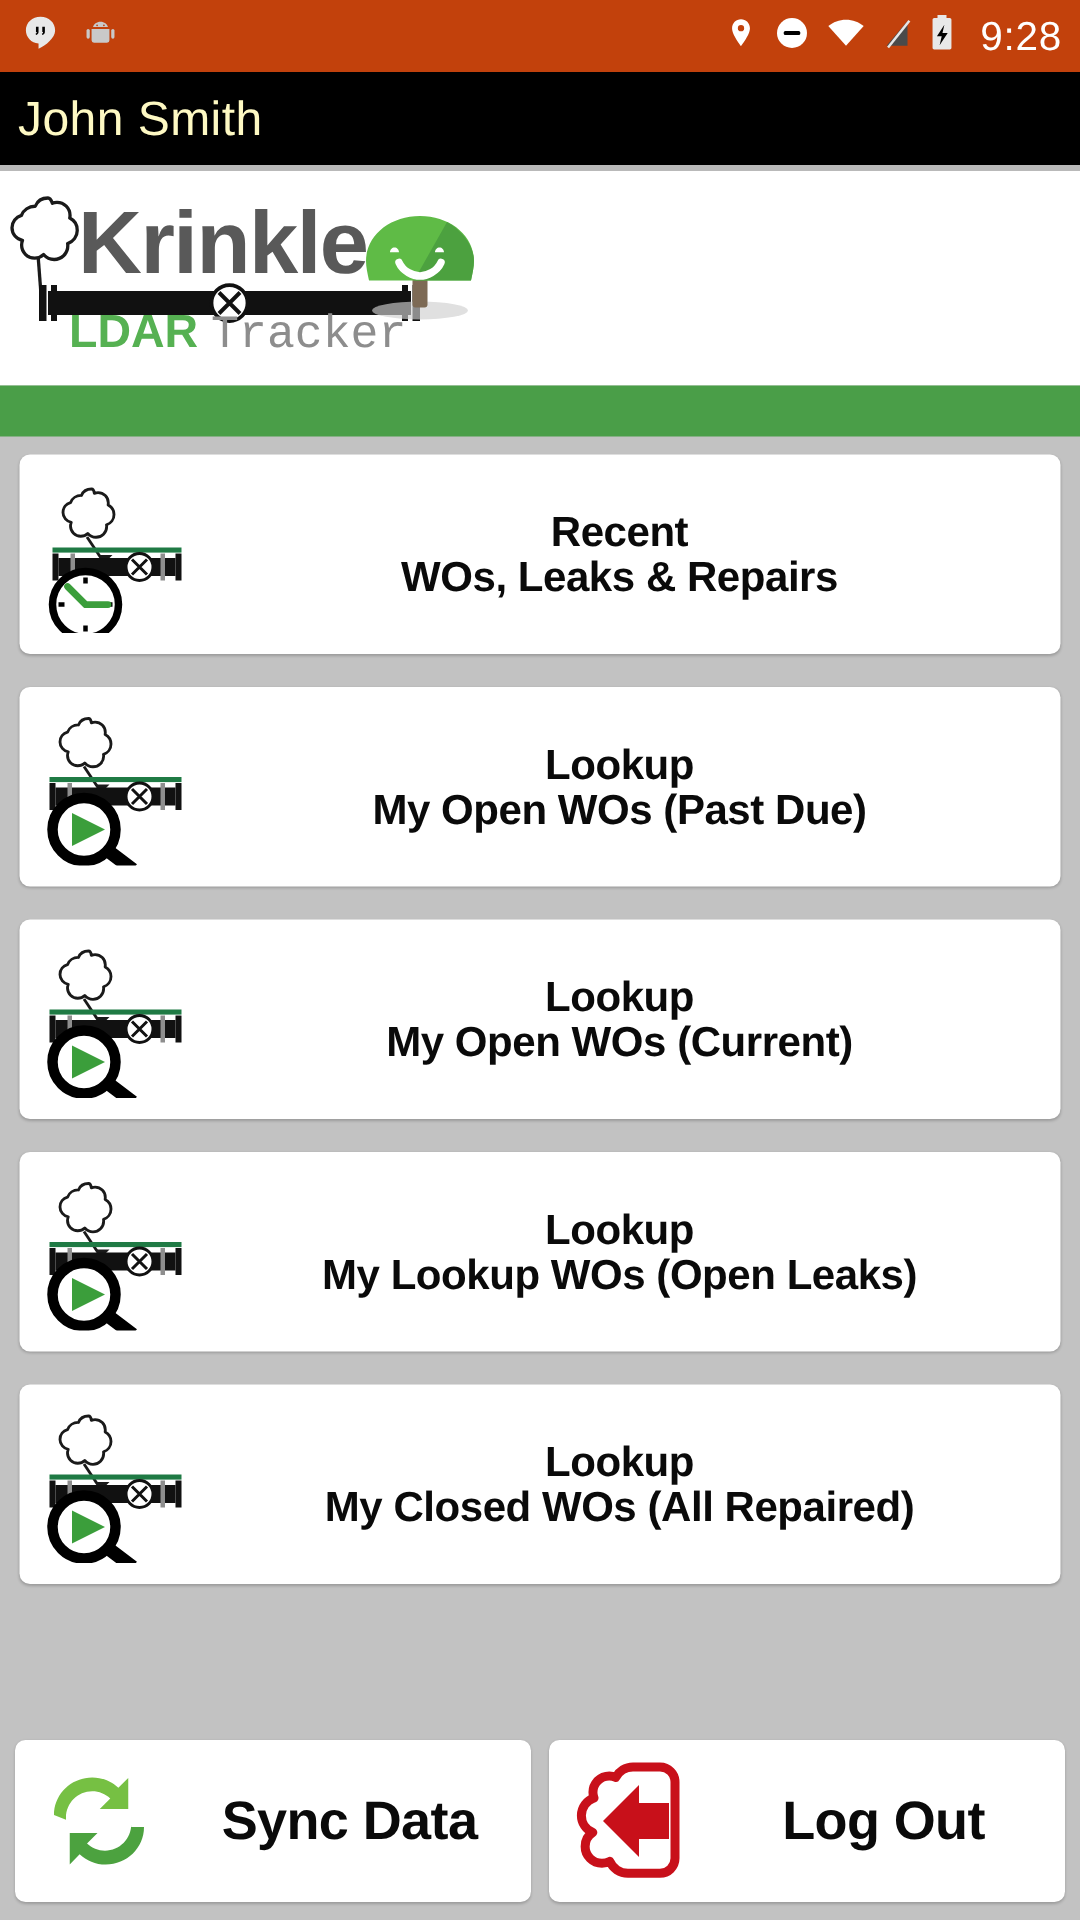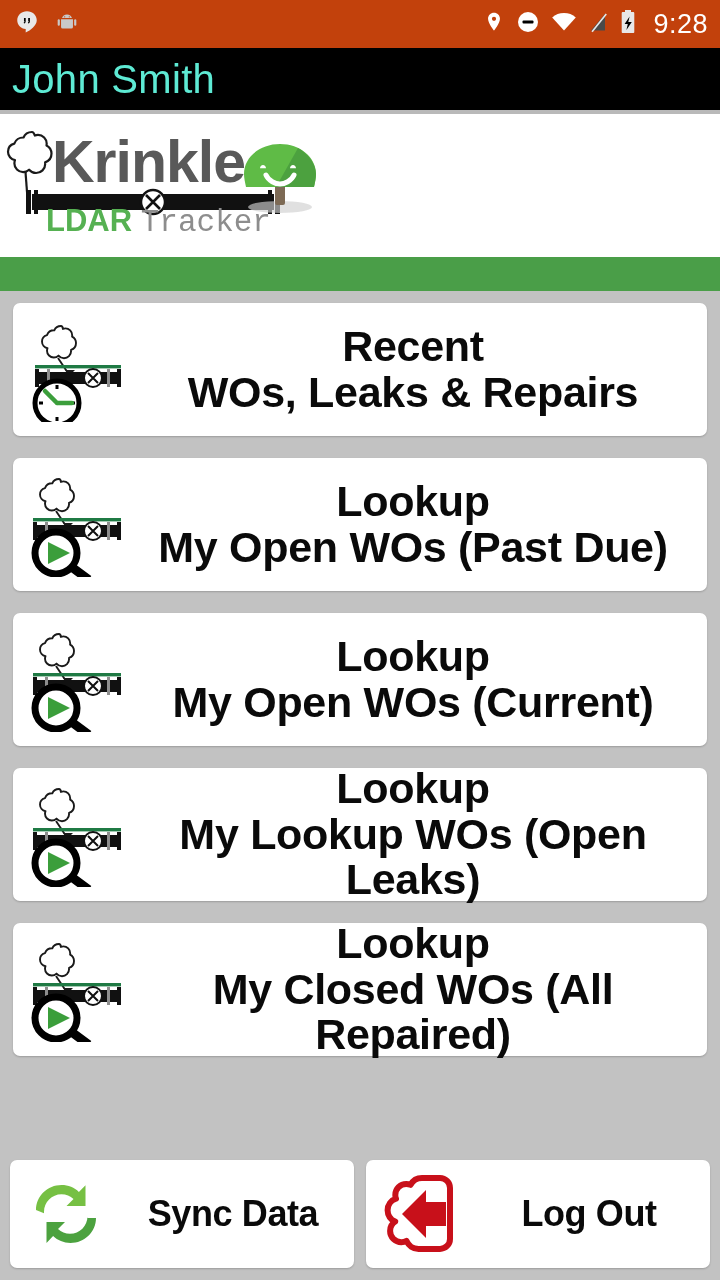--- a/index.html
+++ b/index.html
@@ -18,21 +18,21 @@
   }
   .sb-left{ display:flex; align-items:center; gap:14px; }
   .sb-right{ margin-left:auto; display:flex; align-items:center; gap:11px; }
   .sb-clock{ font-size:27px; color:#fff; letter-spacing:.5px; margin-left:5px; font-family:"Liberation Sans", sans-serif;}
 
   
   .appbar{
     height:62px; background:#000; color:#fff;
     display:flex; align-items:center; padding-left:12px;
   }
-  .appbar-title{ font-size:40px; color:#5eead4; letter-spacing:.3px; }
+  .appbar-title{ font-size:32px; color:#fef9c3; letter-spacing:.3px; }
 
   .hairline{ height:4px; background:#b9b9b9; }
 
   
   .logoband{
     height:143px; background:#ffffff;
     display:flex; align-items:center; justify-content:flex-start;
   }
   .logo-wrap{ position:relative; width:330px; height:118px; }
 
@@ -63,21 +63,21 @@
     margin-bottom:22px;
     display:flex; align-items:center;
     box-shadow:0 1px 2px rgba(0,0,0,.20);
   }
   .card-icon{
     width:128px; flex:0 0 128px;
     display:flex; align-items:center; justify-content:center;
   }
   .card-label{
     flex:1 1 auto; text-align:center;
-    font-size:43px; font-weight:bold; color:#0a0a0a;
+    font-size:28px; font-weight:bold; color:#0a0a0a;
     line-height:1.06; letter-spacing:-.3px;
     padding-right:22px;
     font-family:"Liberation Sans", sans-serif;
   }
   .card-label .l1{ display:block; }
   .card-label .l2{ display:block; }
 
   
   .bottombar{
     position:absolute; left:0; bottom:0; width:720px;

